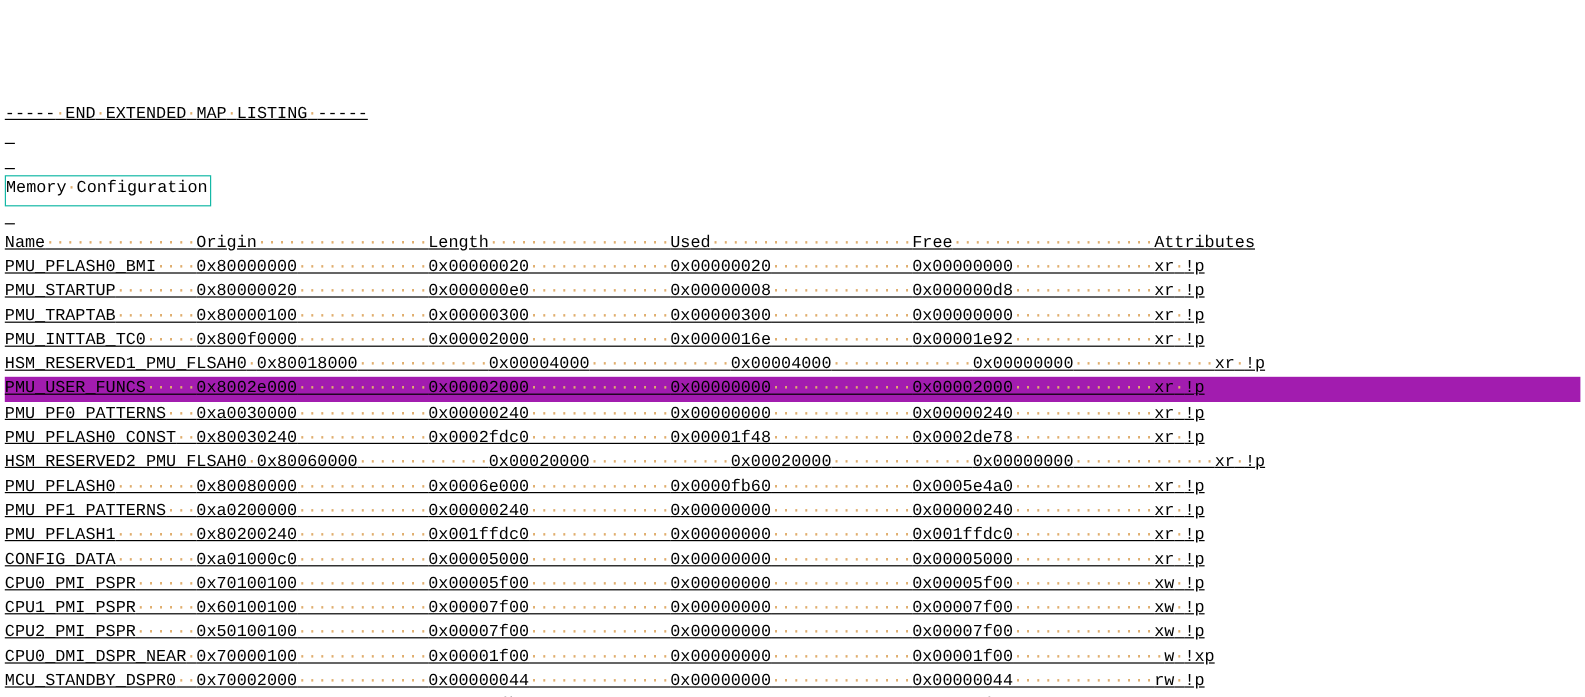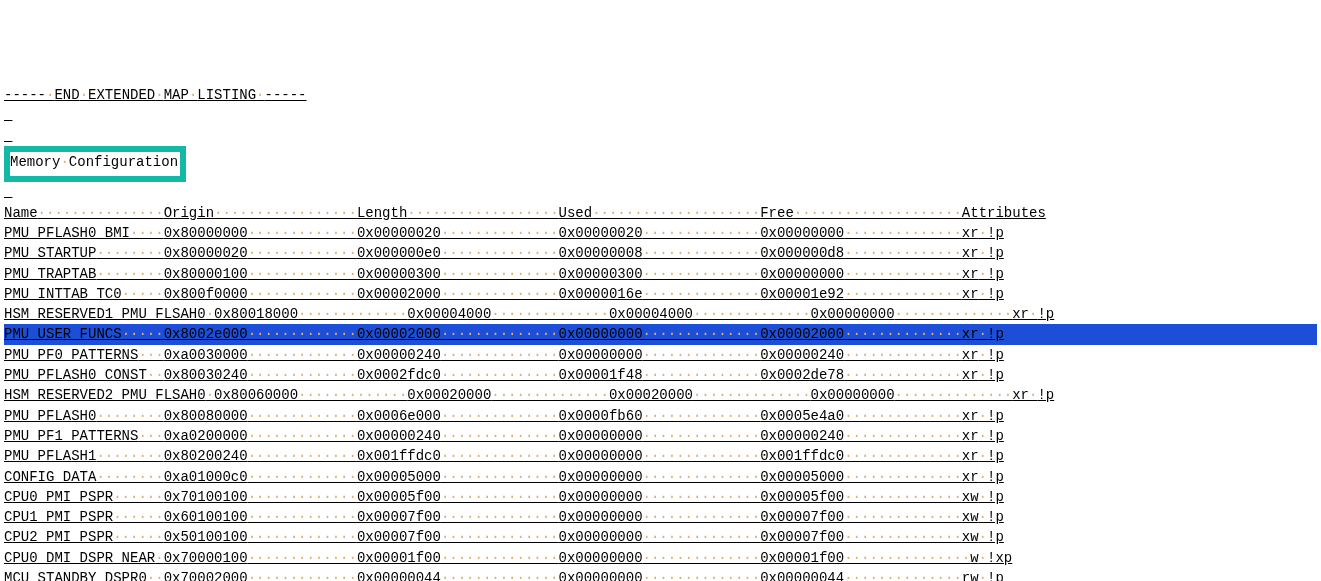--- a/index.html
+++ b/index.html
@@ -7,24 +7,24 @@
     padding: 4px;
     font-family: Consolas, "Courier New", monospace;
     font-size: 14px;
     background: #ffffff;
     color: #000000;
     white-space: pre;
     line-height: 1.45;
     position: relative;
   }
   .line { display: block; text-decoration: underline; }
-  .hl { background: #1d4ed8; display: block; }
+  .hl { background: #a21caf; display: block; }
   .dots-fill { color: #e0ae6e; }
   .headbox {
-    border: 6px solid #14b8a6;
+    border: 1px solid #14b8a6;
     display: inline-block;
     padding: 0 2px 4px 0;
     margin-left: 0;
   }
 </style>
 </head>
 <body>
 
 
 

